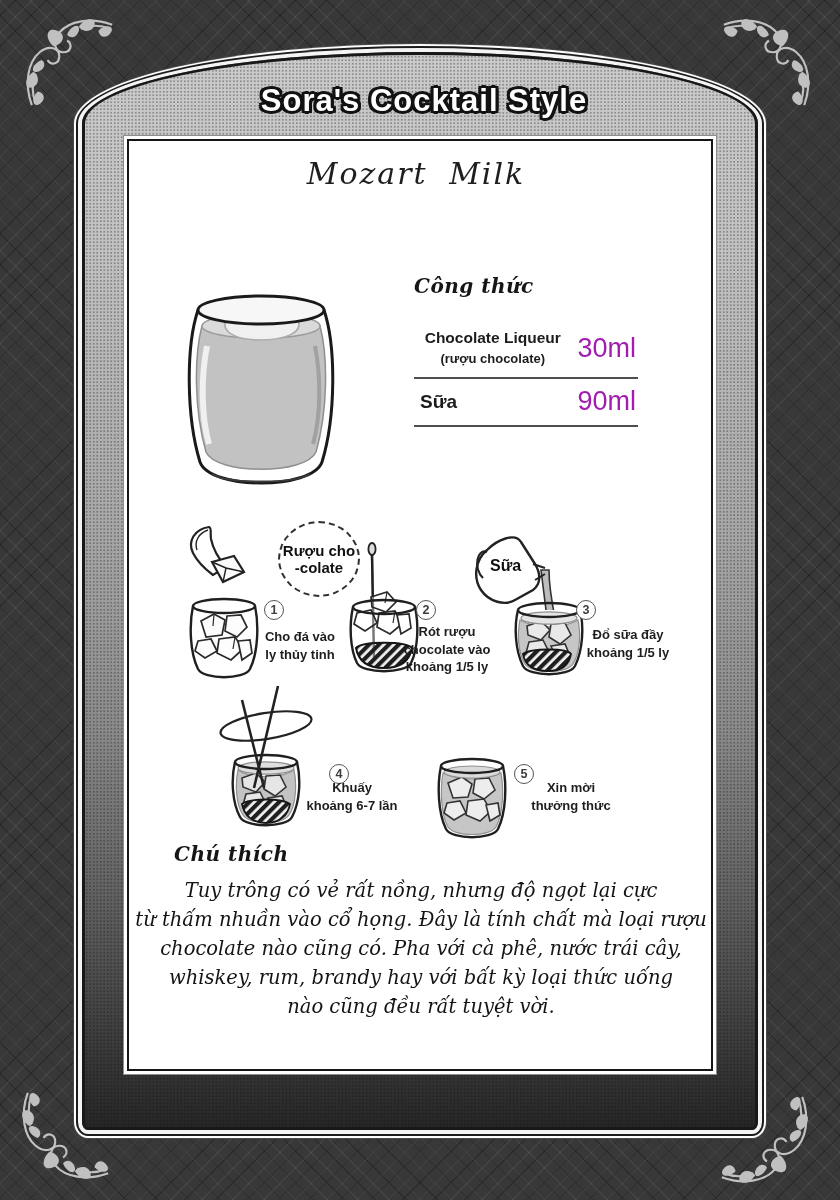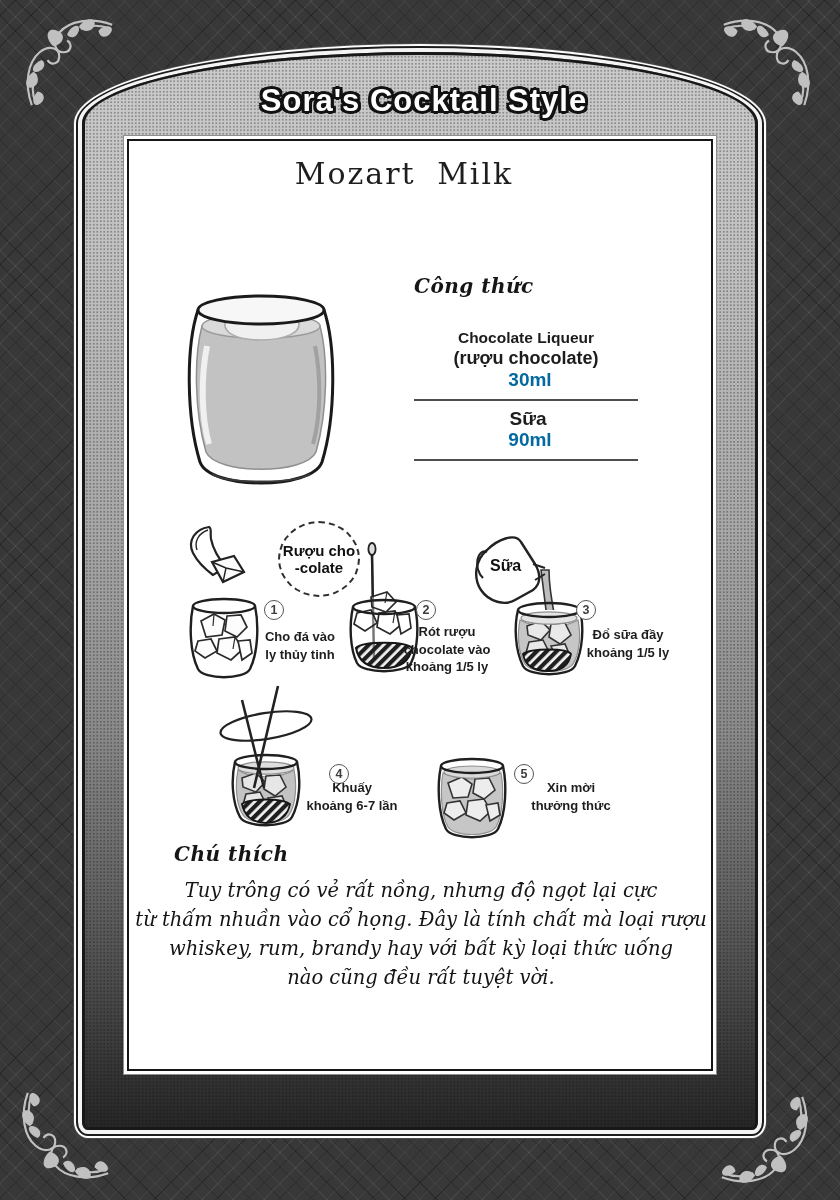--- a/index.html
+++ b/index.html
@@ -38,35 +38,35 @@
       -3px -2px 0 #121212,3px 2px 0 #121212,-3px 2px 0 #121212,3px -2px 0 #121212;
   }
   .card{
     position:absolute;left:38px;top:80px;width:594px;height:940px;
     background:#fff;border:1px solid #8d8d8d;box-sizing:border-box;
   }
   .card-frame{position:absolute;inset:3px;border:2.5px solid #161616;pointer-events:none;}
   .abs{position:absolute;}
   .drink-title{
     left:0;top:20px;width:560px;text-align:center;
-    font-family:"DejaVu Serif","Liberation Serif",serif;
-    font-size:30px;letter-spacing:2px;word-spacing:10px;color:#1e1e1e;
+    font-family:"DejaVu Serif","Liberation Serif",serif;font-style:italic;
+    font-size:30px;letter-spacing:2px;word-spacing:10px;color:#1e1e1e;padding-left:12px;
   }
   .script{
     font-family:"DejaVu Serif","Liberation Serif",serif;font-style:italic;font-weight:700;
     font-size:20px;color:#161616;letter-spacing:0.5px;
   }
   .recipe{left:290px;top:138px;width:224px;}
   .recipe-head{margin-bottom:22px;}
   .ing-row{display:flex;align-items:center;justify-content:space-between;
-    border-bottom:2px solid #4e4e4e;padding:7px 2px 8px 2px;flex-direction:column;}
+    border-bottom:2px solid #4e4e4e;padding:7px 2px 8px 2px;}
   .ing-name{font-weight:700;font-size:15.5px;color:#1c1c1c;text-align:center;line-height:21px;flex:1;}
-  .ing-name .sub{font-size:18px;}
+  .ing-name .sub{font-size:13px;}
   .ing-single{font-size:19px;text-align:left;padding-left:4px;}
-  .ing-amt{font-weight:700;font-size:19px;color:#0369a1;margin-left:8px;white-space:nowrap;}
+  .ing-amt{font-weight:400;font-size:27px;color:#a21caf;margin-left:8px;white-space:nowrap;}
   .step-num{
     width:20px;height:20px;border:1.7px solid #555;border-radius:50%;
     display:flex;align-items:center;justify-content:center;
     font-size:12.5px;font-weight:700;color:#3d3d3d;box-sizing:border-box;background:#fff;
   }
   .step-label{
     font-weight:700;font-size:13px;line-height:17.5px;color:#1d1d1d;text-align:center;
   }
   .bubble{
     width:82px;height:76px;border:2.5px dashed #2e2e2e;border-radius:50%;
@@ -318,17 +318,18 @@
     <div class="abs step-num" style="left:390px;top:628px">5</div>
     <div class="abs step-label" style="left:402px;top:643px;width:90px">
       <div>Xin mời</div>
       <div>thưởng thức</div>
     </div>
 
     <div class="abs script notes-head">Chú thích</div>
     <div class="abs notes">
       <div>Tuy trông có vẻ rất nồng, nhưng độ ngọt lại cực</div>
       <div>từ thấm nhuần vào cổ họng. Đây là tính chất mà loại rượu</div>
+      <div>chocolate nào cũng có. Pha với cà phê, nước trái cây,</div>
       <div>whiskey, rum, brandy hay với bất kỳ loại thức uống</div>
       <div>nào cũng đều rất tuyệt vời.</div>
     </div>
   </div>
 </div>
 
 </body></html>

